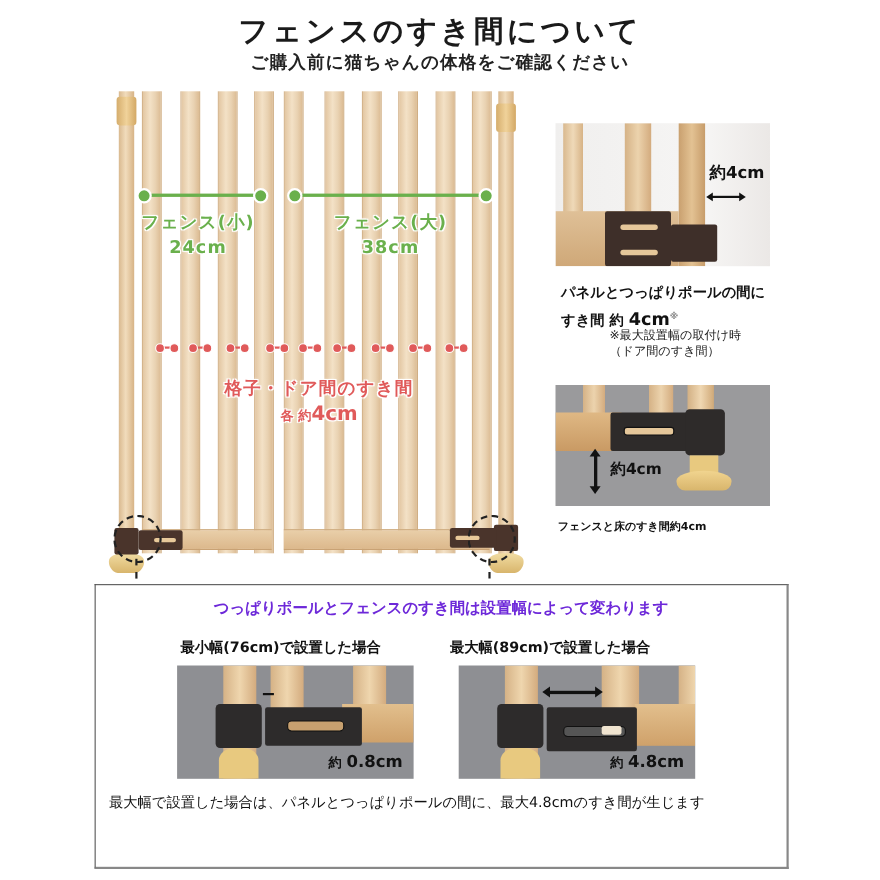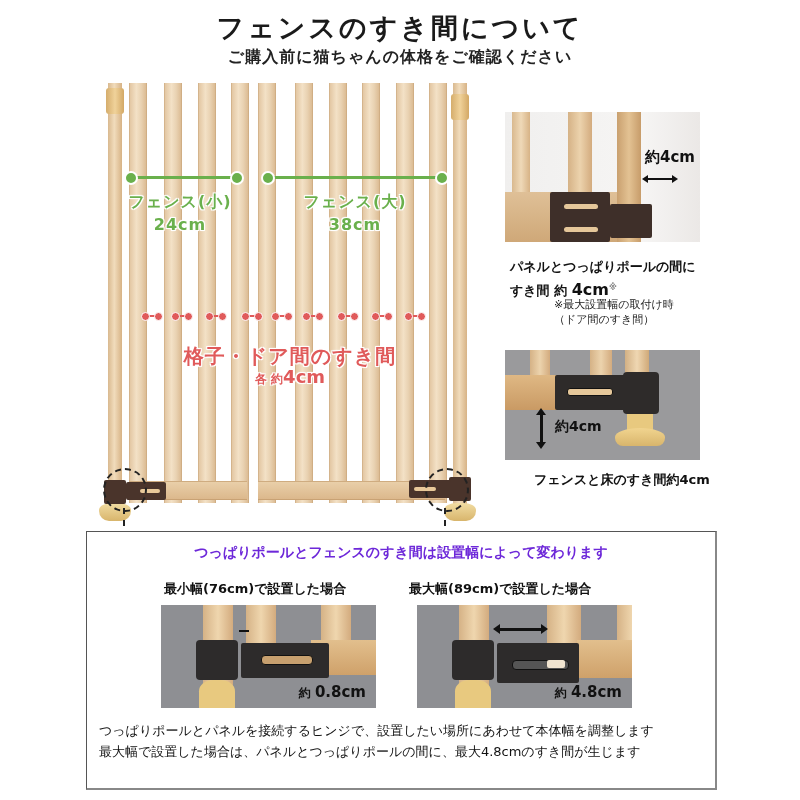--- a/index.html
+++ b/index.html
@@ -128,21 +128,21 @@
     </div>
   <div class="red-mark" style="left:371px;top:311px;">
       <i style="left:0"></i>
       <i style="right:0"></i>
     </div>
   <div class="red-mark" style="left:404px;top:311px;">
       <i style="left:0"></i>
       <i style="right:0"></i>
     </div>
 
-  <div class="red-text" style="left:160px;top:343px;width:260px;font-size:20px;letter-spacing:1px;">格子・ドア間のすき間</div>
+  <div class="red-text" style="left:160px;top:343px;width:260px;font-size:16px;letter-spacing:1px;">格子・ドア間のすき間</div>
   <div class="red-text" style="left:200px;top:366px;width:180px;">
     <span style="font-size:12px;">各 約</span><span style="font-size:18px;">4cm</span>
   </div>
 </div>
 
 <div class="photo photo1">
   <div class="abs" style="left:7px;top:0;width:18px;height:100px;background:linear-gradient(90deg,#d9b98f,#efd9b8,#d7b386);"></div>
   <div class="abs" style="left:63px;top:0;width:24px;height:90px;background:linear-gradient(90deg,#d5b286,#ecd3ad,#d3ab7e);"></div>
   <div class="abs" style="left:112px;top:0;width:24px;height:130px;background:linear-gradient(90deg,#c9a06f,#e3c293,#c79c6a);"></div>
   <div class="abs" style="left:0;top:80px;width:112px;height:50px;background:linear-gradient(180deg,#dfc097,#cfa878);"></div>
@@ -170,21 +170,21 @@
   <div class="abs" style="left:50px;top:25px;width:75px;height:35px;background:#2e2b2a;border-radius:2px;"></div>
   <div class="abs" style="left:62px;top:38px;width:44px;height:6px;background:#e5c79a;border-radius:3px;border:1px solid #111;"></div>
   <div class="abs" style="left:118px;top:22px;width:36px;height:42px;background:#2e2b2a;border-radius:4px;"></div>
   <div class="abs" style="left:122px;top:64px;width:26px;height:16px;background:#e8c97f;"></div>
   <div class="abs" style="left:110px;top:78px;width:50px;height:18px;background:linear-gradient(180deg,#f1d48f,#d8b56c);border-radius:50% 50% 8px 8px;"></div>
   <div class="abs" style="left:35px;top:62px;width:3px;height:32px;background:#111;"></div>
   <div class="abs" style="left:31px;top:58px;width:0;height:0;border-left:5px solid transparent;border-right:5px solid transparent;border-bottom:7px solid #111;"></div>
   <div class="abs" style="left:31px;top:92px;width:0;height:0;border-left:5px solid transparent;border-right:5px solid transparent;border-top:7px solid #111;"></div>
   <div class="photo-label" style="left:50px;top:68px;font-size:14px;">約4cm</div>
 </div>
-<div class="note-bold" style="left:534px;top:469px;font-size:13px;">フェンスと床のすき間約4cm</div>
+<div class="note-bold" style="left:507px;top:469px;font-size:10px;">フェンスと床のすき間約4cm</div>
 
 <div class="box">
   <div class="box-title">つっぱりポールとフェンスのすき間は設置幅によって変わります</div>
 
   <div class="case-label" style="left:77px;top:48px;">最小幅(76cm)で設置した場合</div>
   <div class="case-label" style="left:322px;top:48px;">最大幅(89cm)で設置した場合</div>
 
   <div class="case-photo" style="left:74px;">
     <div class="abs" style="left:42px;top:0;width:30px;height:103px;background:linear-gradient(90deg,#d5b286,#efd6ae,#d3ab7e);"></div>
     <div class="abs" style="left:85px;top:0;width:30px;height:45px;background:linear-gradient(90deg,#d5b286,#efd6ae,#d3ab7e);"></div>
@@ -208,16 +208,15 @@
     <div class="abs" style="left:95px;top:55px;width:55px;height:8px;background:#555;border-radius:4px;border:1px solid #111;"></div>
     <div class="abs" style="left:130px;top:55px;width:18px;height:8px;background:#f0e4d0;border-radius:2px;"></div>
     <div class="abs" style="left:38px;top:75px;width:36px;height:28px;background:#e8c97f;border-radius:40% 40% 0 0;"></div>
     <div class="abs" style="left:80px;top:23px;width:46px;height:3px;background:#111;"></div>
     <div class="abs" style="left:76px;top:19px;width:0;height:0;border-top:5px solid transparent;border-bottom:5px solid transparent;border-right:7px solid #111;"></div>
     <div class="abs" style="left:124px;top:19px;width:0;height:0;border-top:5px solid transparent;border-bottom:5px solid transparent;border-left:7px solid #111;"></div>
     <div class="case-gap-label"><span style="font-size:12px;">約 </span><span>4.8cm</span></div>
   </div>
 
   <div class="desc">
-    <div>つっぱりポールとパネルを接続するヒンジで、設置したい場所にあわせて本体幅を調整します</div>
     <div>最大幅で設置した場合は、パネルとつっぱりポールの間に、最大4.8cmのすき間が生じます</div>
   </div>
 </div>
 
 </body></html>

